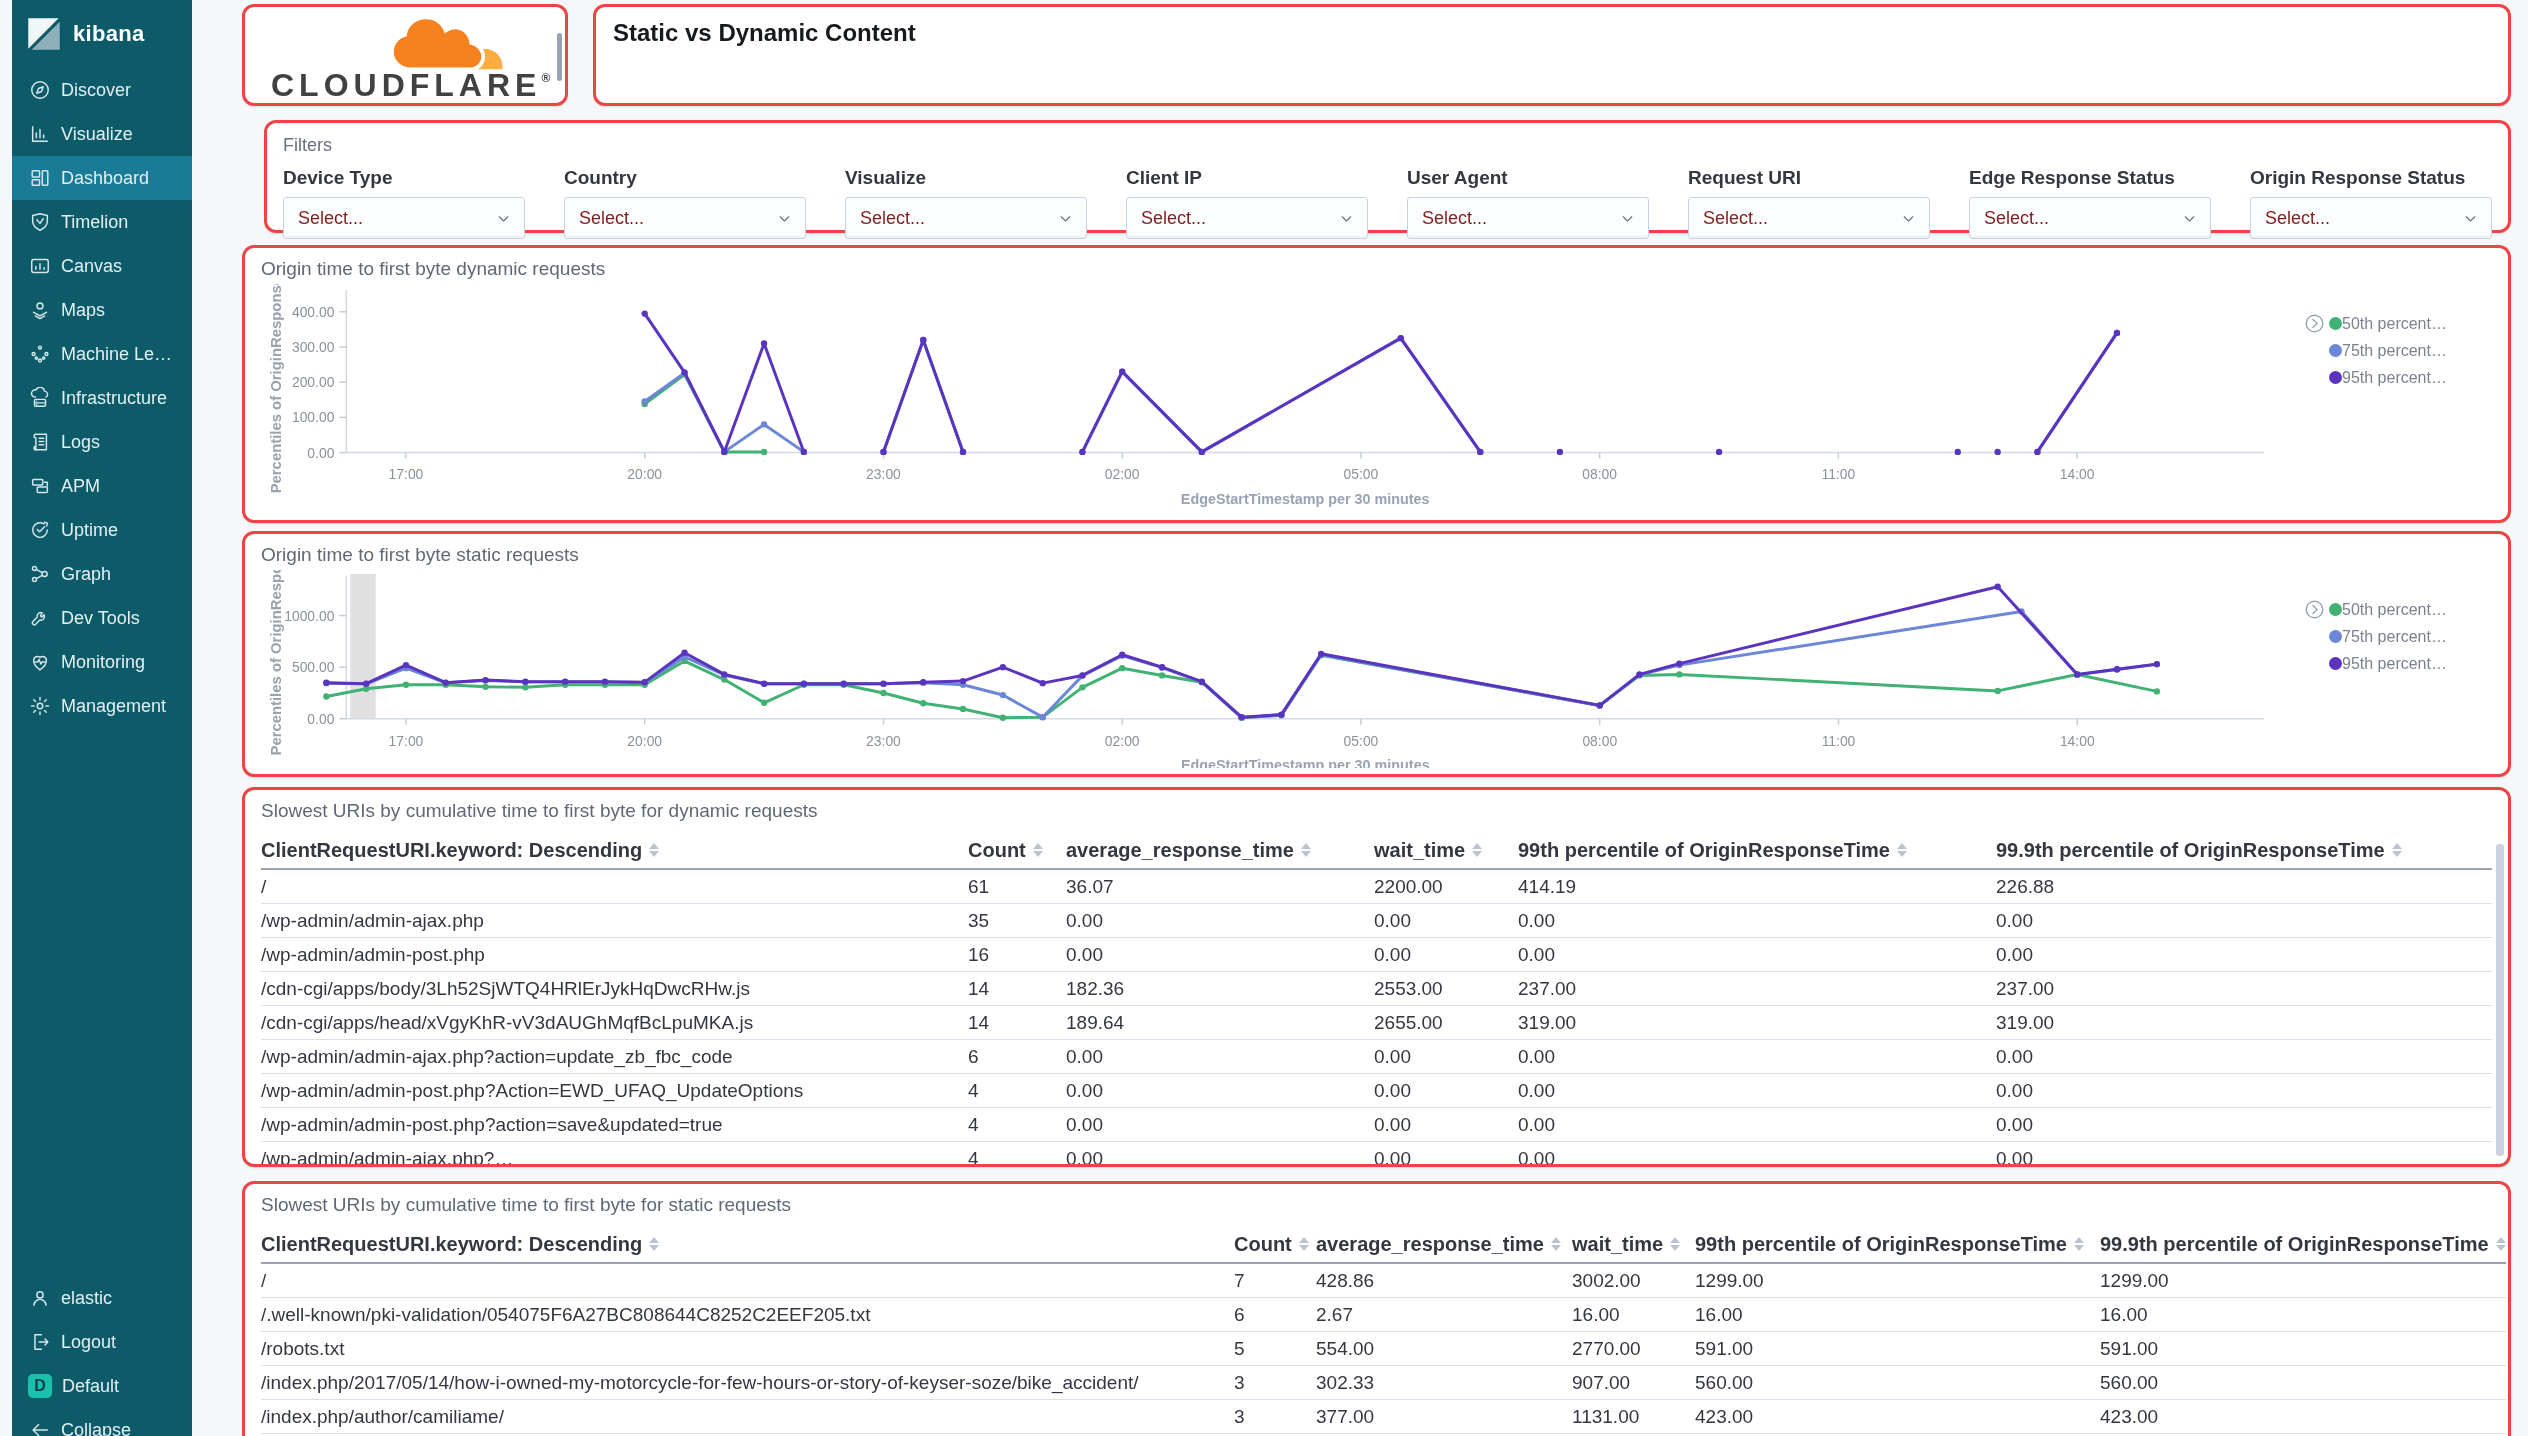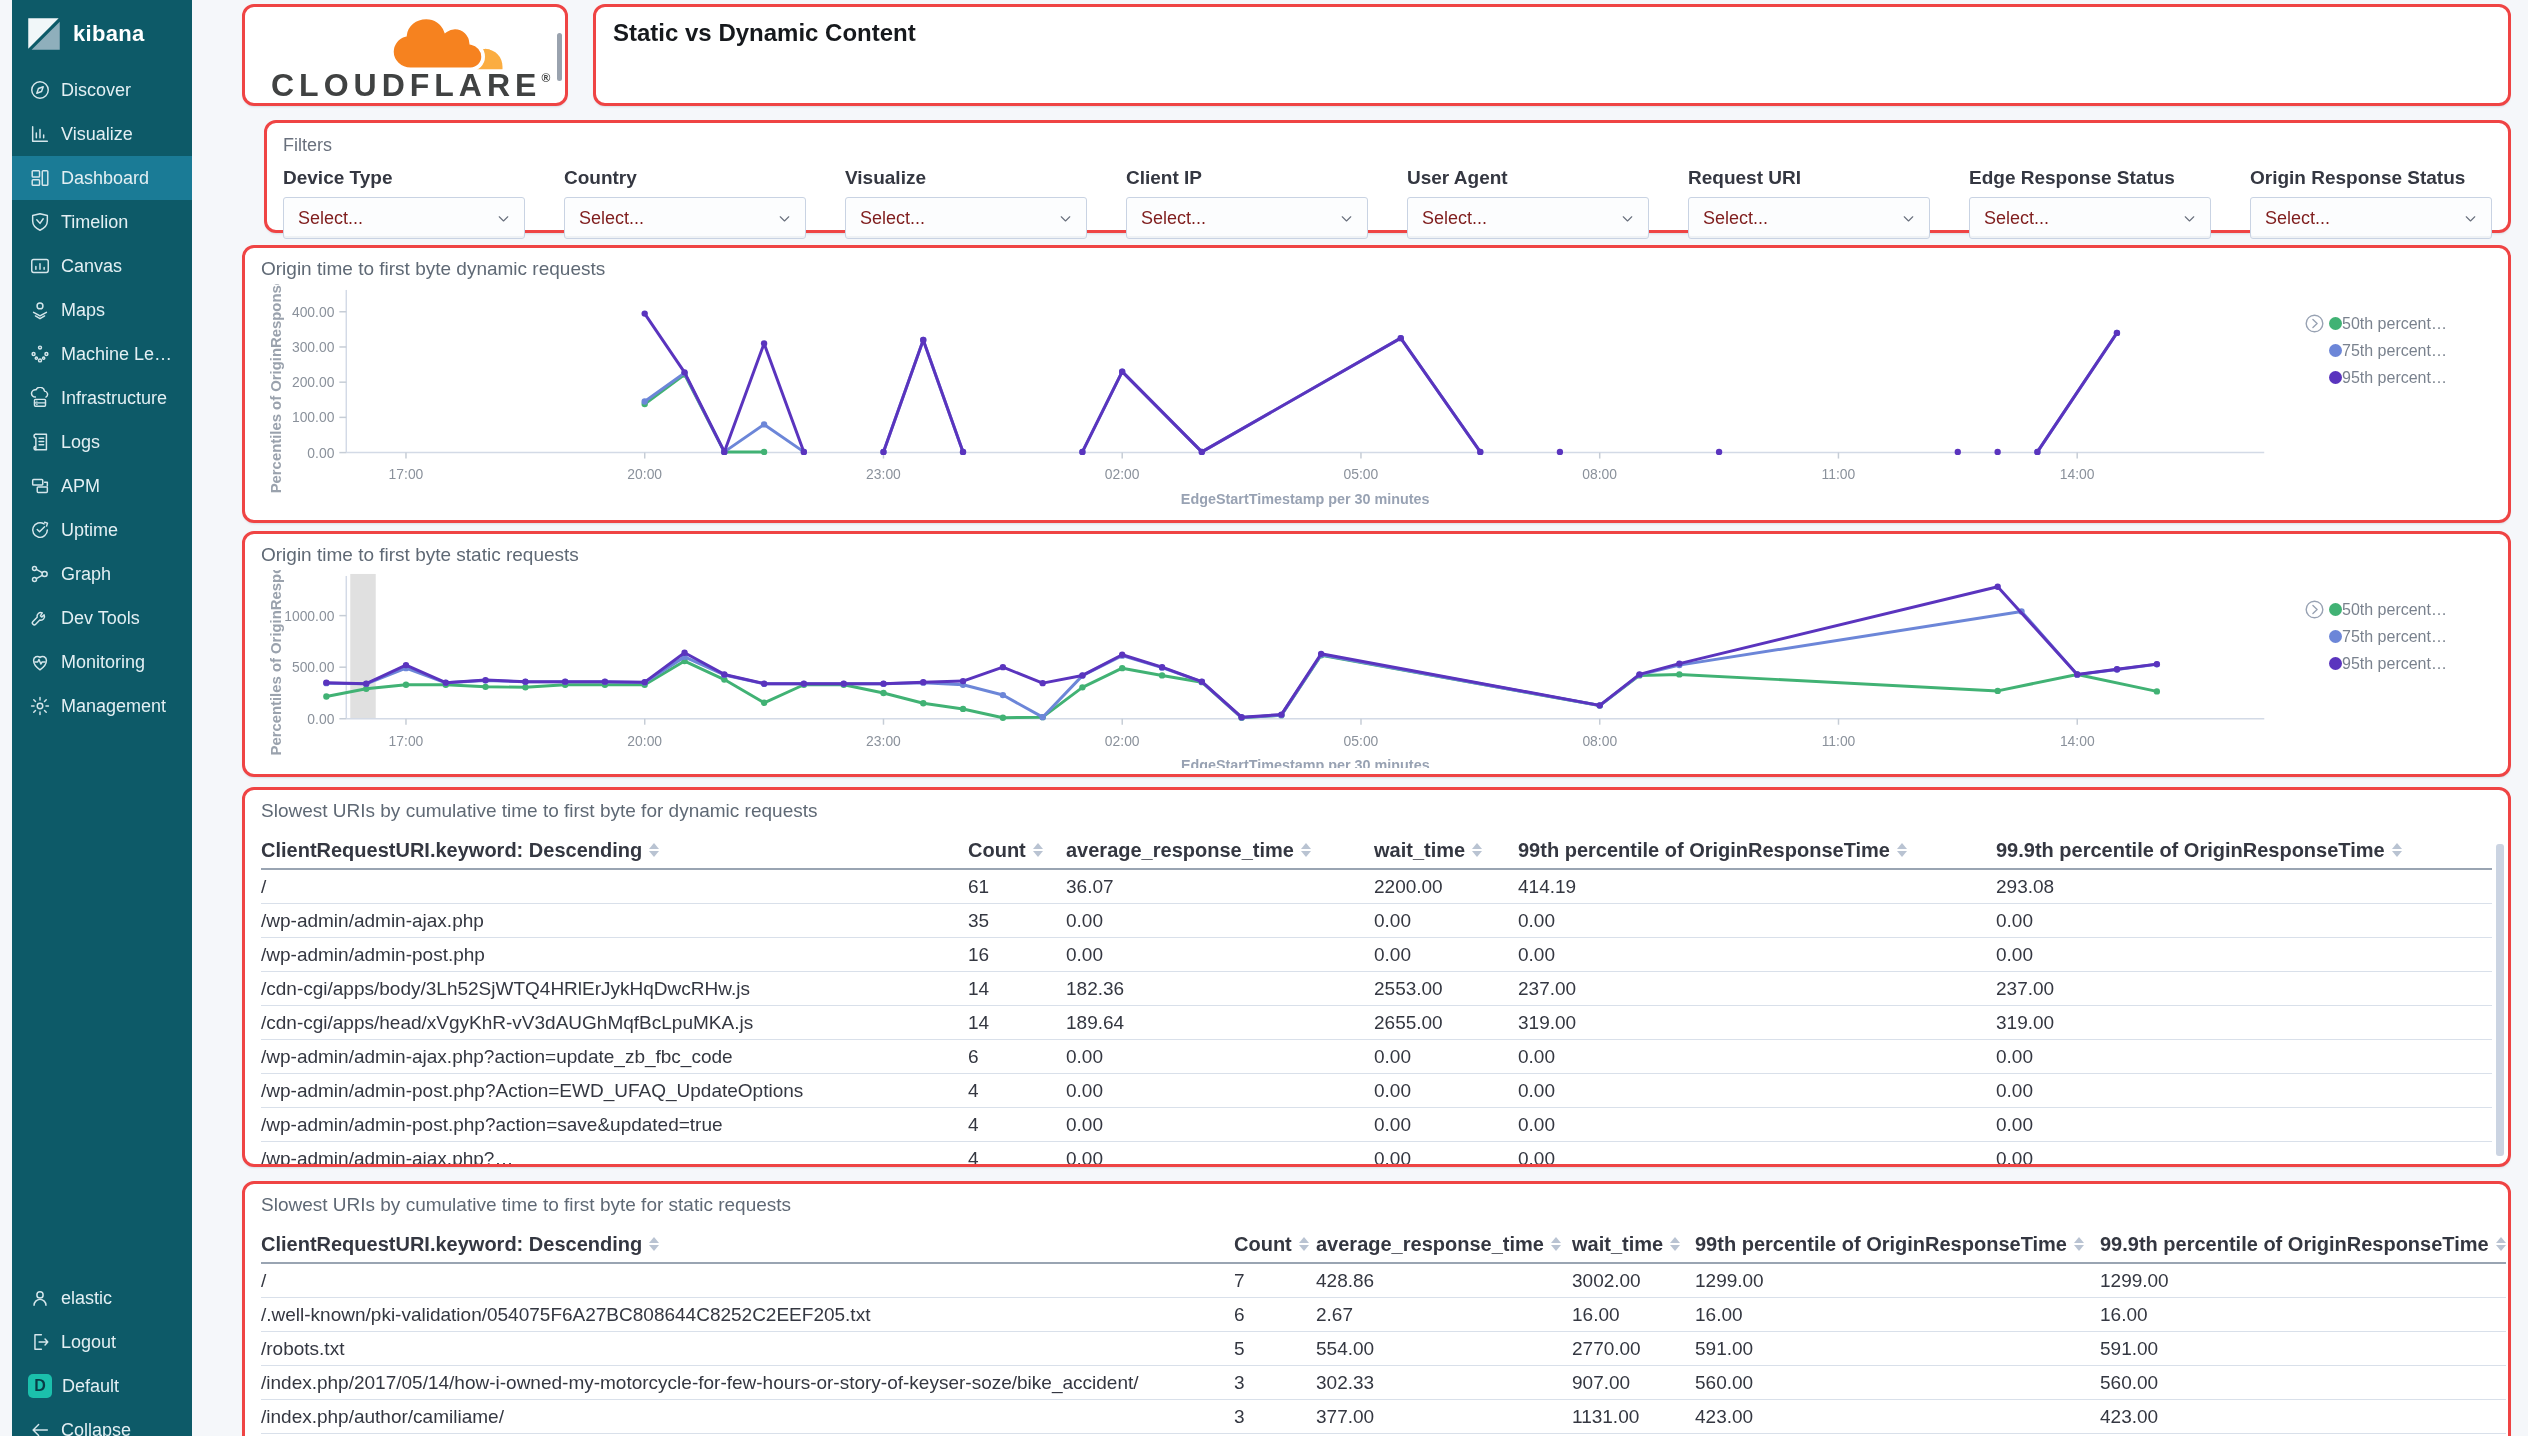--- a/index.html
+++ b/index.html
@@ -681,21 +681,21 @@
           <span class="sort">
             <i class="up"></i>
             <i class="down"></i>
           </span>
         </div>
         <div class="td">/</div>
         <div class="td">61</div>
         <div class="td">36.07</div>
         <div class="td">2200.00</div>
         <div class="td">414.19</div>
-        <div class="td">293.08</div>
+        <div class="td">226.88</div>
         <div class="td">/wp-admin/admin-ajax.php</div>
         <div class="td">35</div>
         <div class="td">0.00</div>
         <div class="td">0.00</div>
         <div class="td">0.00</div>
         <div class="td">0.00</div>
         <div class="td">/wp-admin/admin-post.php</div>
         <div class="td">16</div>
         <div class="td">0.00</div>
         <div class="td">0.00</div>

